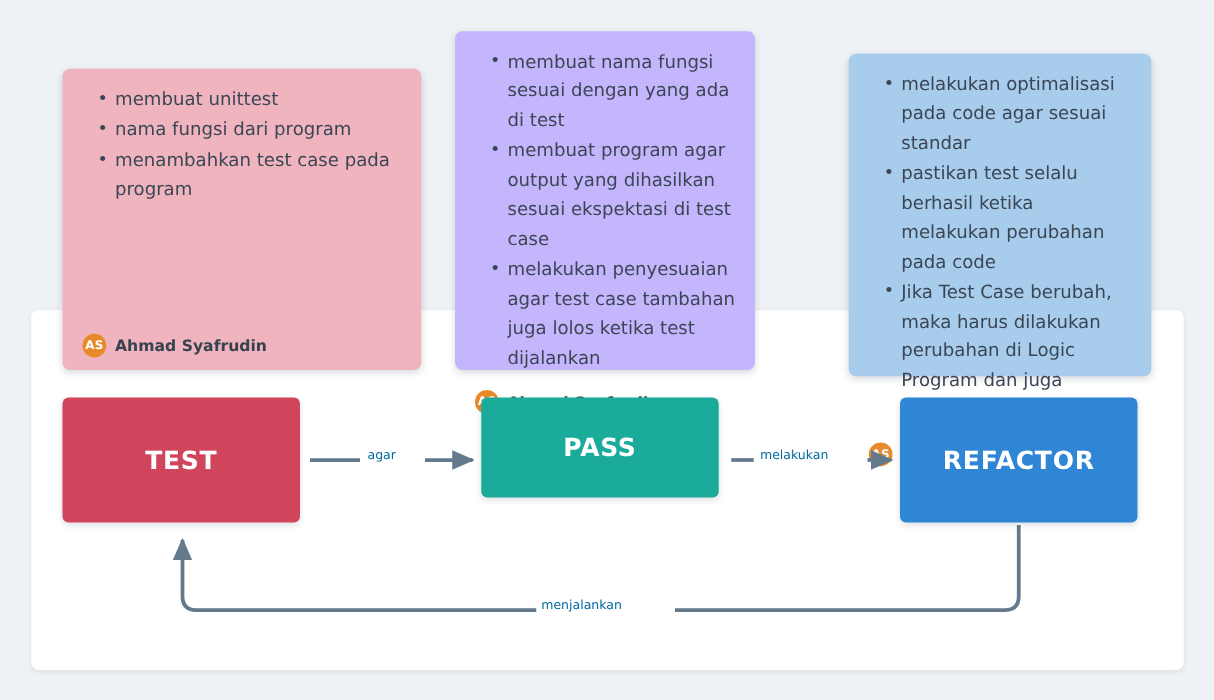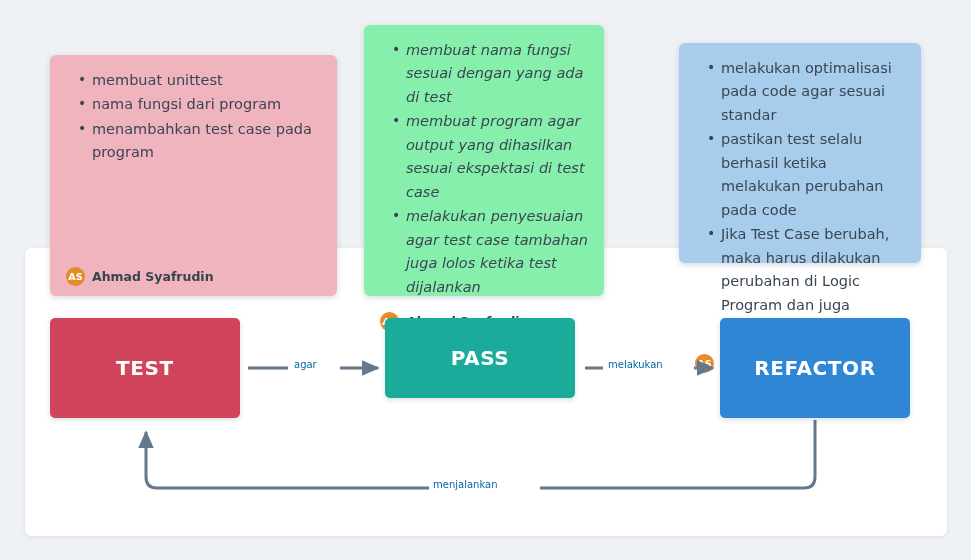--- a/index.html
+++ b/index.html
@@ -37,21 +37,21 @@
     position: absolute;
     border-radius: 6px;
     box-shadow: 0 2px 6px rgba(40,55,75,0.18);
     box-sizing: border-box;
     padding: 14px 16px 10px 16px;
     display: flex;
     flex-direction: column;
     justify-content: space-between;
   }
   .note-card.pink  { background: #efb4be; }
-  .note-card.green { background: #86efac; font-style: italic; }
+  .note-card.green { background: #c4b5fd; }
   .note-card.blue  { background: #a7ccec; }
 
   .note-list {
     list-style: none;
     margin: 0;
     padding: 0 0 0 16px;
     color: #3b4654;
     font-size: 14.5px;
     line-height: 1.62;
   }
@@ -158,21 +158,21 @@
       <li>membuat nama fungsi sesuai dengan yang ada di test</li>
       <li>membuat program agar output yang dihasilkan sesuai ekspektasi di test case</li>
       <li>melakukan penyesuaian agar test case tambahan juga lolos ketika test dijalankan</li>
     </ul>
     <div class="author-row">
       <div class="avatar">AS</div>
       <div class="author-name">Ahmad Syafrudin</div>
     </div>
   </div>
 
-  <div class="note-card blue" style="left:679px; top:43px; width:242px; height:220px;">
+  <div class="note-card blue" style="left:679px; top:43px; width:242px; height:258px;">
     <ul class="note-list">
       <li>melakukan optimalisasi pada code agar sesuai standar</li>
       <li>pastikan test selalu berhasil ketika melakukan perubahan pada code</li>
       <li>Jika Test Case berubah, maka harus dilakukan perubahan di Logic Program dan juga sebaliknya</li>
     </ul>
     <div class="author-row">
       <div class="avatar">AS</div>
       <div class="author-name">Ahmad Syafrudin</div>
     </div>
   </div>

